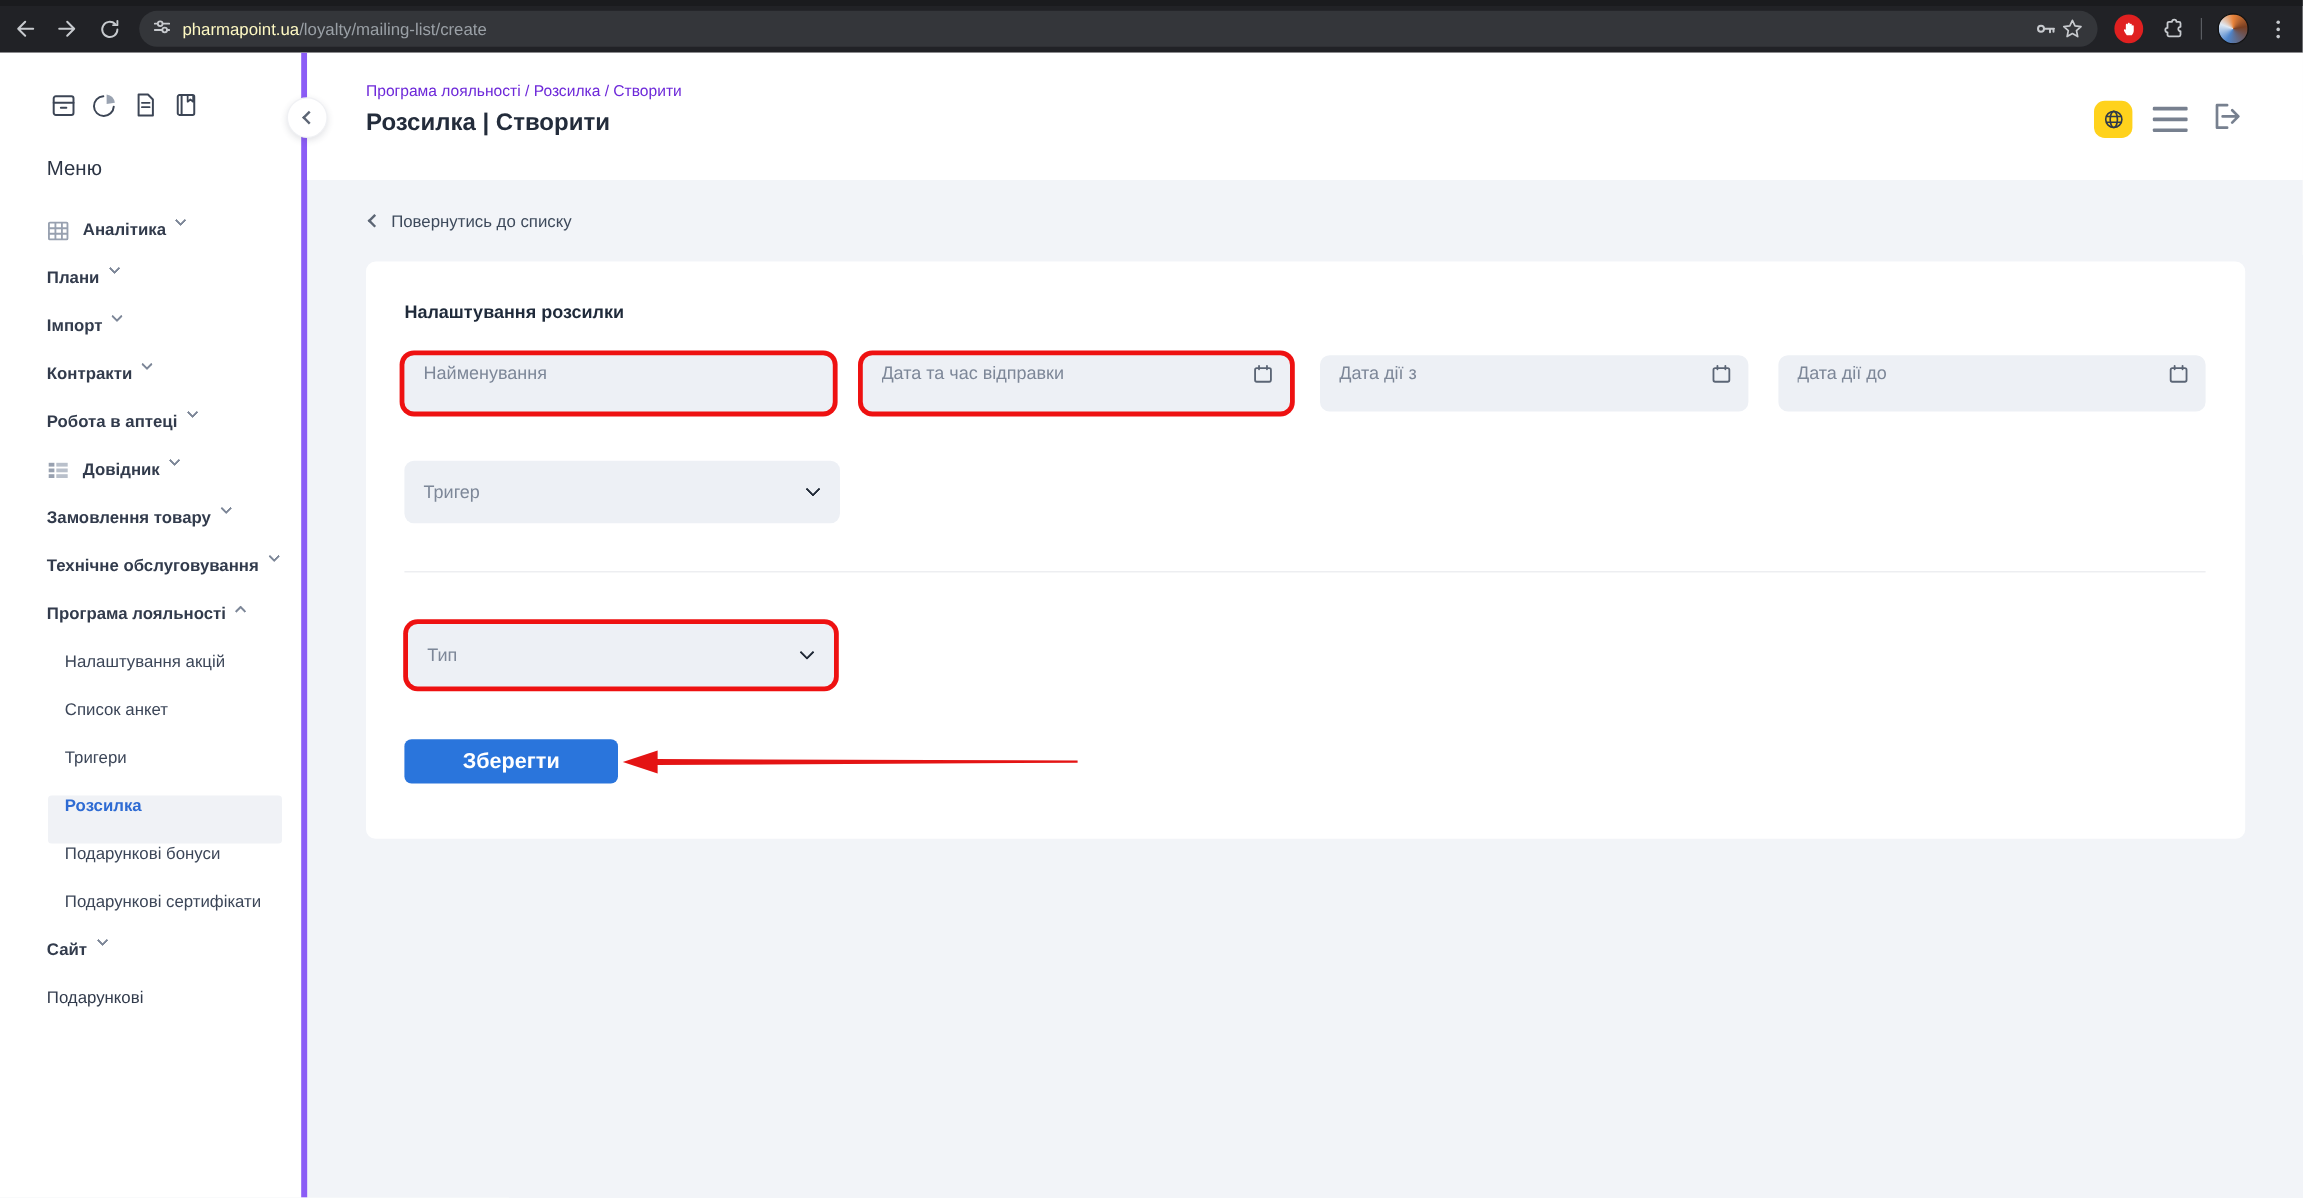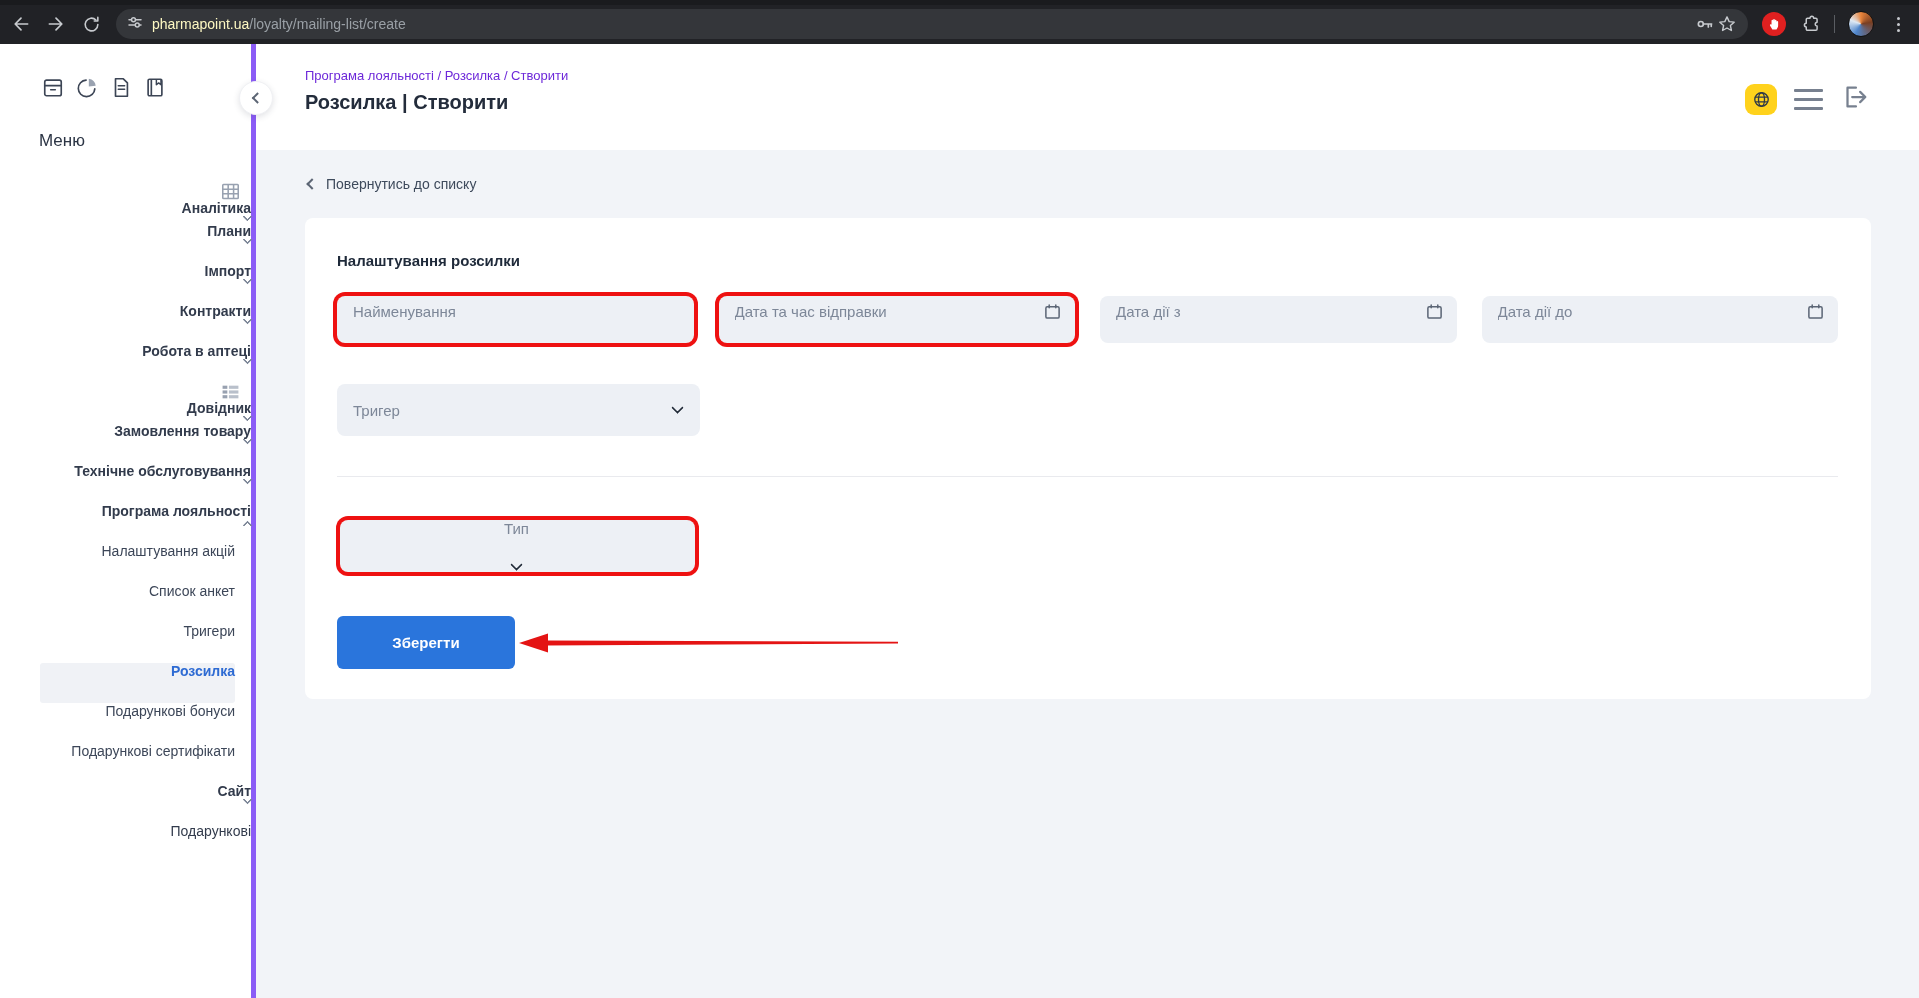--- a/index.html
+++ b/index.html
@@ -22,21 +22,21 @@
   .dots i { width:3px; height:3px; border-radius:50%; background:#c7cace; }
 
   
   .layout { display:flex; height:954px; position:relative; background:#fff; }
 
   .sidebar { width:256px; background:#fff; border-right:5px solid #8b5cf6; position:relative; flex-shrink:0;padding-left:12px; }
   .side-icons { display:flex; gap:12px; padding:32px 0 0 30px; }
   .side-icons .si { width:22px; height:23px; cursor:pointer; }
   .menu-title { font-size:17px; color:#2c3545; padding:32px 0 0 27px; }
   .nav { padding-top:32px; }
-  .nav-item { height:40px; display:flex; align-items:flex-end; padding-left:27px; font-size:14px; color:#323b4c; cursor:pointer;flex-direction:column; }
+  .nav-item { height:40px; display:flex; align-items:flex-start; padding-left:27px; font-size:14px; color:#323b4c; cursor:pointer; }
   .nav-item.bold .nav-label { font-weight:bold; }
   .nav-ic { width:22px; height:18px; margin-right:8px; display:flex; align-items:center; }
   .chev { width:7px; height:7px; border-right:2px solid #7d8798; border-bottom:2px solid #7d8798; margin-left:9px; border-radius:1px; }
   .chev.down { transform: rotate(45deg) translate(-2px,-2px); }
   .chev.up { transform: rotate(-135deg) translate(-2px,-2px); }
   .nav-item.sub { margin:0 16px 0 28px; padding-left:14px; border-radius:3px; color:#3c4658; }
   .nav-item.sub.active { background:#f0f2f6; color:#2e6bd3; }
   .nav-item.sub.active .nav-label { font-weight:bold; }
 
   .collapse-btn { position:absolute; left:239px; top:37px; width:34px; height:34px; border-radius:50%; background:#fff; border:1px solid #f0f1f4; box-shadow:0 2px 6px rgba(40,50,70,.14); display:flex; align-items:center; justify-content:center; cursor:pointer; z-index:5; }
@@ -62,24 +62,24 @@
   .field { height:47px; background:#edf0f5; border-radius:8px; display:flex; align-items:center; padding:0 14px 16px 16px; }
   .field input { flex:1; border:none; outline:none; background:transparent; font-size:15px; color:#39414f; font-family:"Liberation Sans",sans-serif; min-width:0; }
   .field input::placeholder { color:#7d8798; opacity:1; }
   .annotated { box-shadow:0 0 0 4px #ee1111; }
   .cal-ic { width:17px; height:17px; flex-shrink:0; margin-left:8px; }
 
   .select { width:363px; height:52px; background:#edf0f5; border-radius:8px; display:flex; align-items:center; padding:0 18px 0 16px; margin-top:41px; cursor:pointer; }
   .select .ph { flex:1; font-size:15px; color:#7d8798; }
   .sel-chev { width:9px; height:9px; border-right:2.5px solid #222b38; border-bottom:2.5px solid #222b38; transform:rotate(45deg) translate(-2px,-2px); border-radius:1px; }
   .divider { height:1px; background:#e9eaee; margin-top:40px; }
-  .select.type { width:355px; margin-top:43px; margin-left:3px;flex-direction:column; }
+  .select.type { width:355px; margin-top:43px; margin-left:3px; }
 
   .save-row { display:flex; align-items:center; margin-top:44px; }
-  .save-btn { width:178px; height:53px; background:#2a75dc; color:#fff; font-size:15px; font-weight:bold; border:none; border-radius:6px; cursor:pointer; font-family:"Liberation Sans",sans-serif; }
+  .save-btn { width:178px; height:37px; background:#2a75dc; color:#fff; font-size:18px; font-weight:bold; border:none; border-radius:6px; cursor:pointer; font-family:"Liberation Sans",sans-serif; }
   .arrow-svg { margin-left:3px; }
 </style>
 </head>
 <body>
 
 <div class="browser">
   <div class="b-nav">
     <span class="b-btn">
       <svg width="20" height="20" viewBox="0 0 24 24">
           <path d="M20 12 H6 M12 5 L5 12 l7 7" stroke="#c7cace" stroke-width="2" fill="none" stroke-linecap="round" stroke-linejoin="round"></path>

